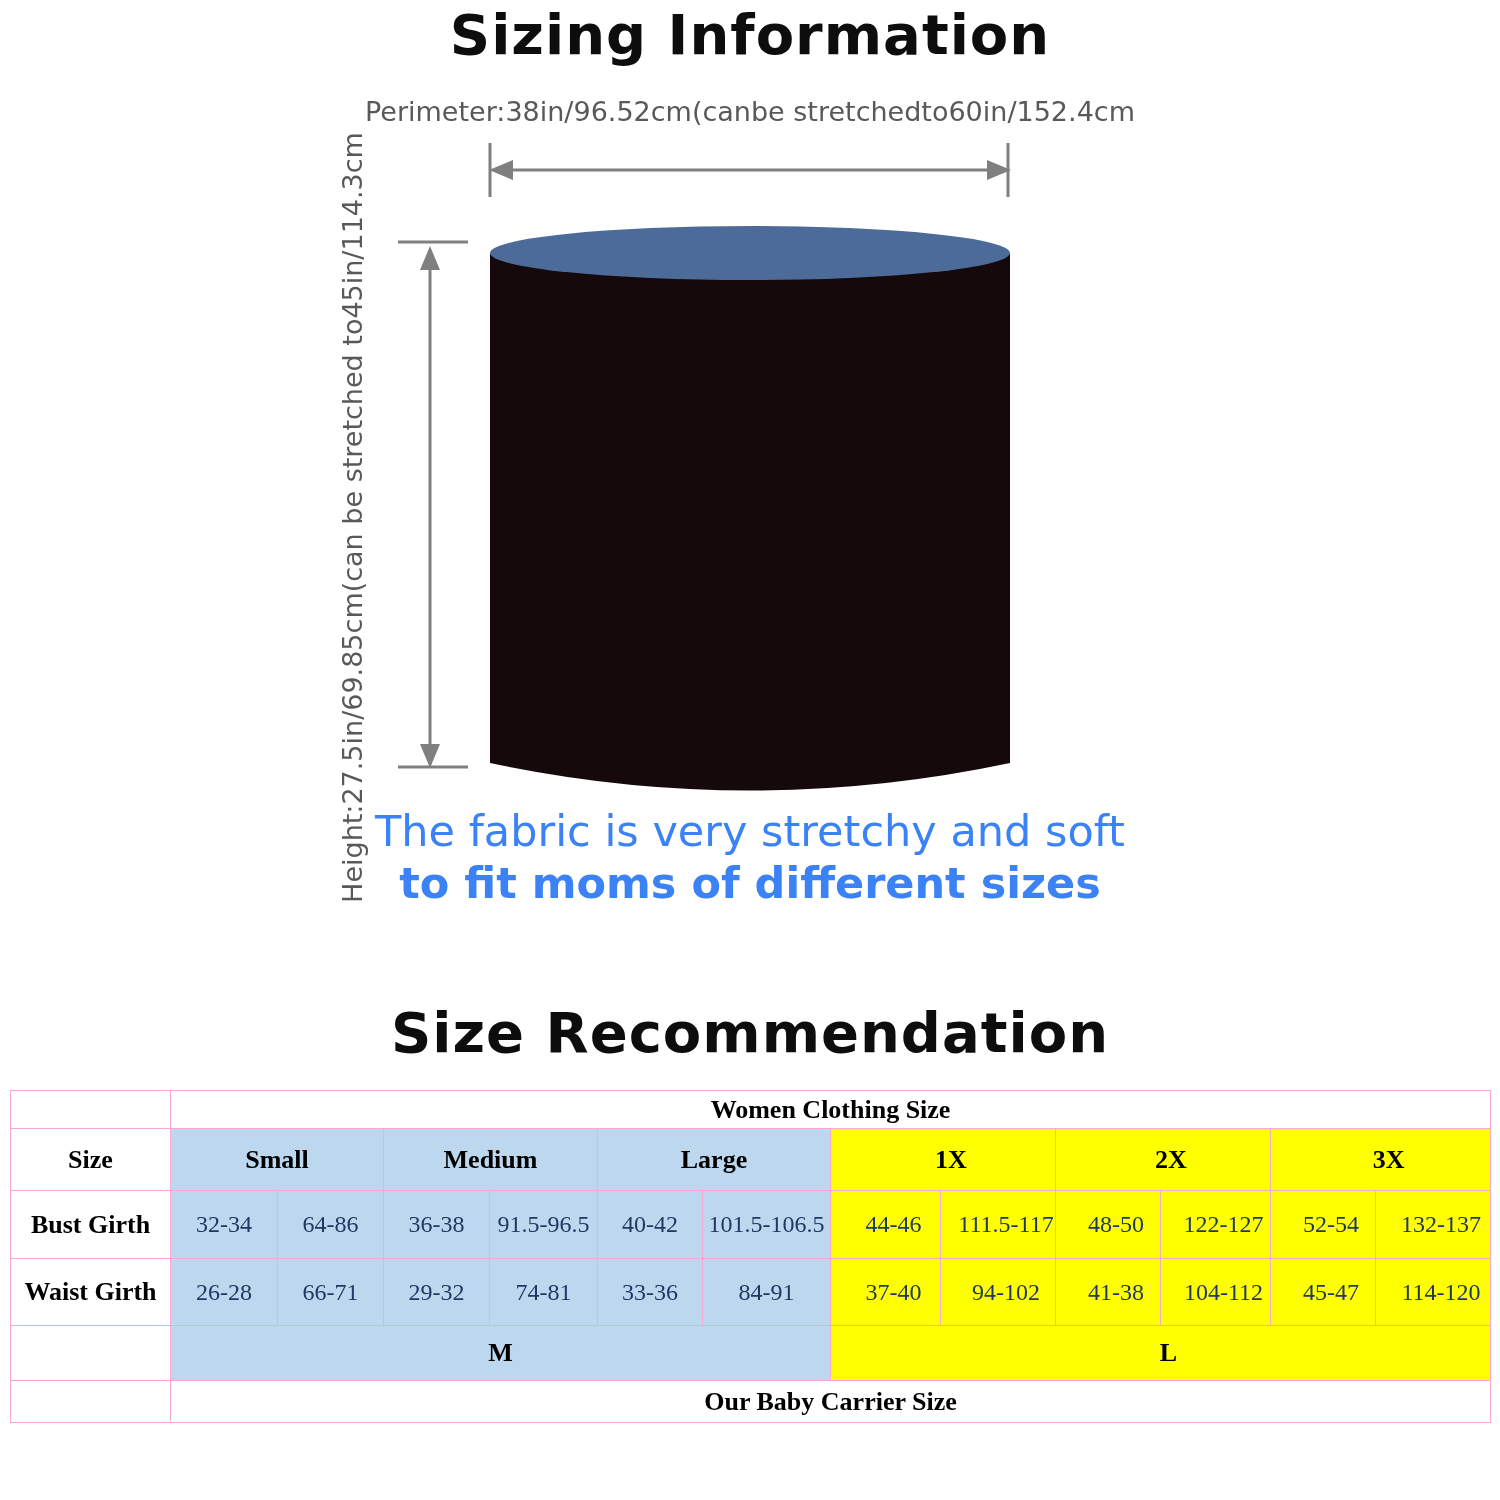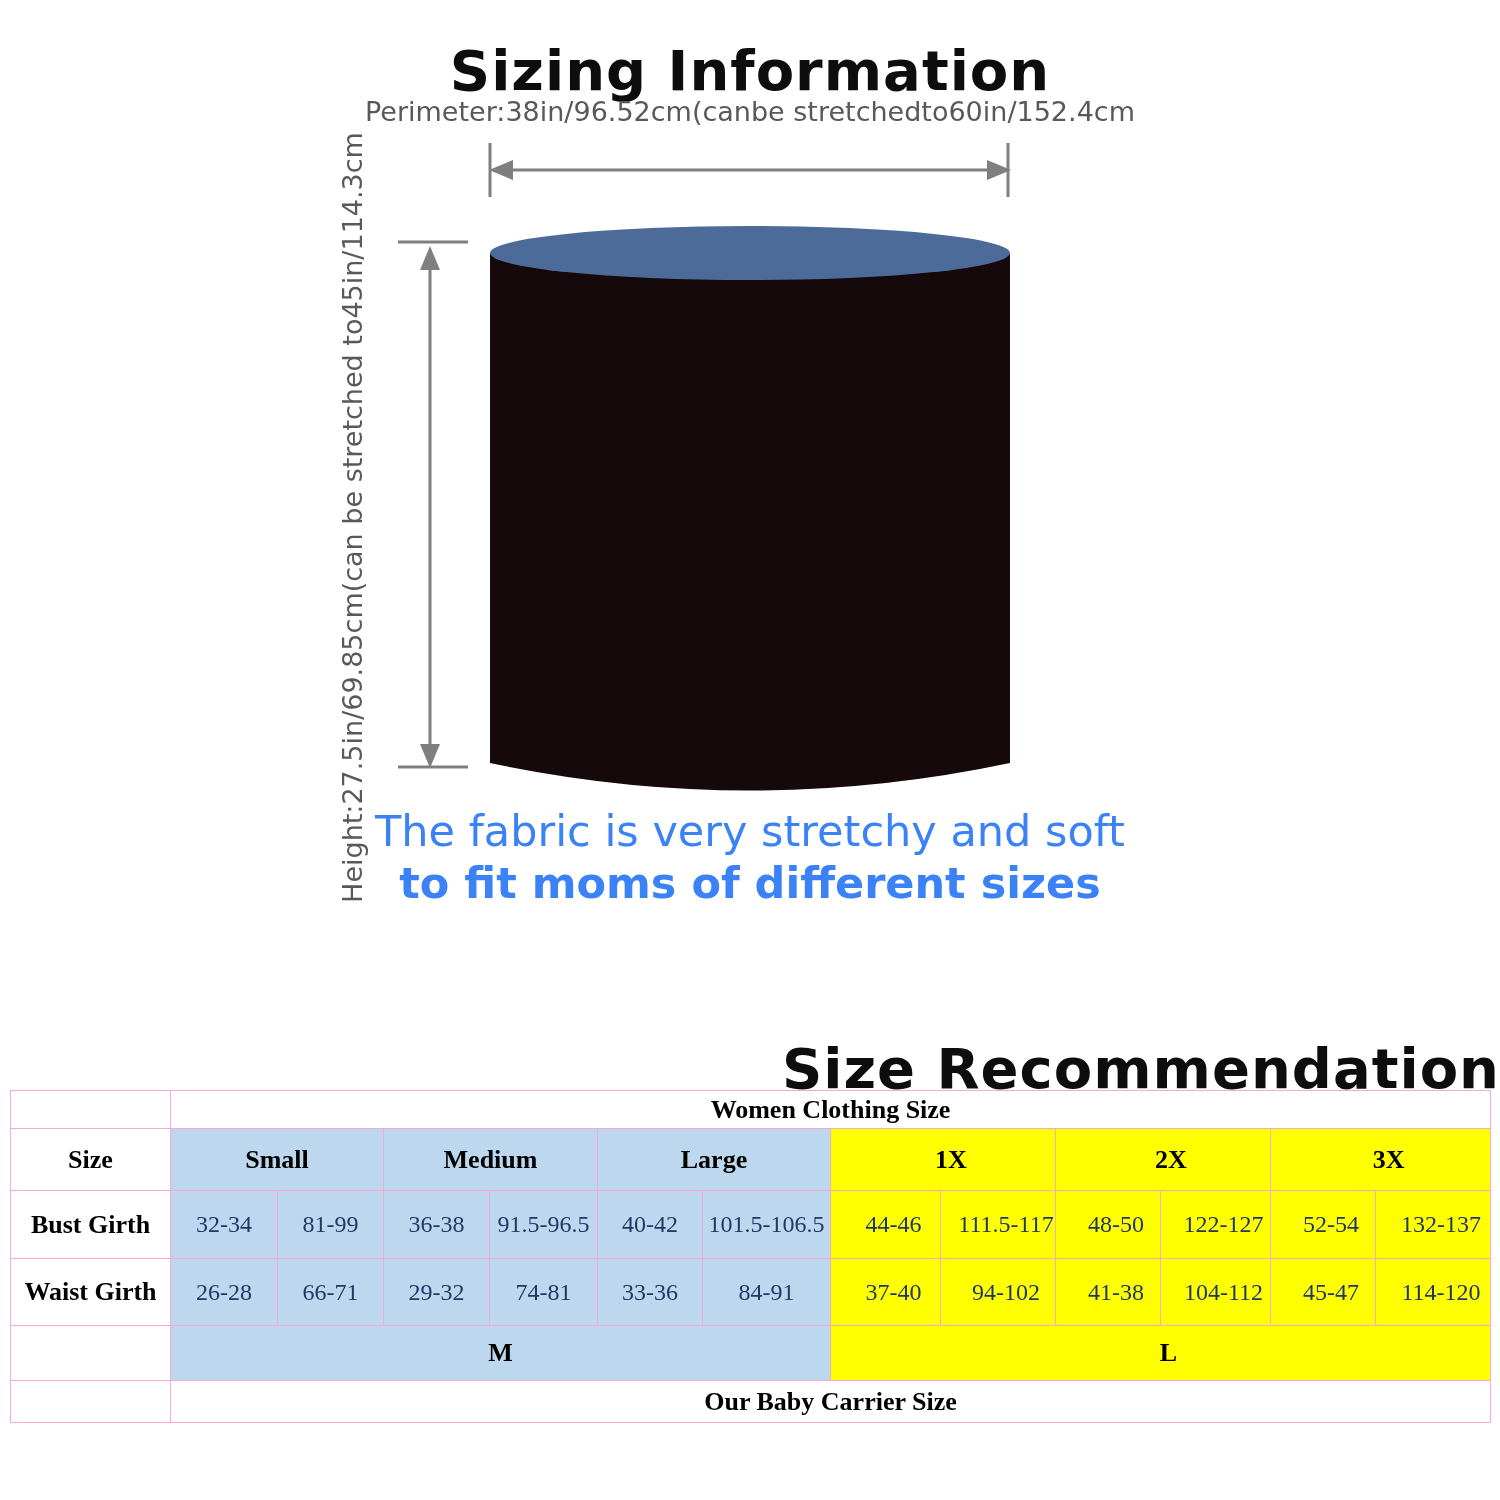--- a/index.html
+++ b/index.html
@@ -16,24 +16,23 @@
   .main-title {
     position: absolute;
     left: 0;
     width: 1500px;
     text-align: center;
     font-family: "DejaVu Sans", sans-serif;
     font-weight: bold;
     font-size: 56px;
     color: #0d0d0d;
     letter-spacing: 1px;
-    margin-top: 36px;
   }
   #title-sizing { top: 2px; }
-  #title-reco   { top: 1000px; text-align: right; }
+  #title-reco   { top: 1000px; }
 
   .dim-label {
     position: absolute;
     color: #595959;
     font-size: 27px;
     font-family: "DejaVu Sans", sans-serif;
   }
   #perimeter-label {
     top: 96px;
     left: 0;
@@ -164,21 +163,21 @@
         <td colspan="2" class="hdr blue">Large</td>
         <td colspan="2" class="hdr yellow">1X</td>
         <td colspan="2" class="hdr yellow">2X</td>
         <td colspan="2" class="hdr yellow">3X</td>
       </tr>
 
 
       <tr class="r4">
         <td class="hdr">Bust Girth</td>
         <td class="val blue">32-34</td>
-        <td class="val blue">81-99</td>
+        <td class="val blue">64-86</td>
         <td class="val blue">36-38</td>
         <td class="val blue">91.5-96.5</td>
         <td class="val blue">40-42</td>
         <td class="val blue">101.5-106.5</td>
         <td class="val yellow">44-46</td>
         <td class="val yellow">111.5-117</td>
         <td class="val yellow">48-50</td>
         <td class="val yellow">122-127</td>
         <td class="val yellow">52-54</td>
         <td class="val yellow">132-137</td>

